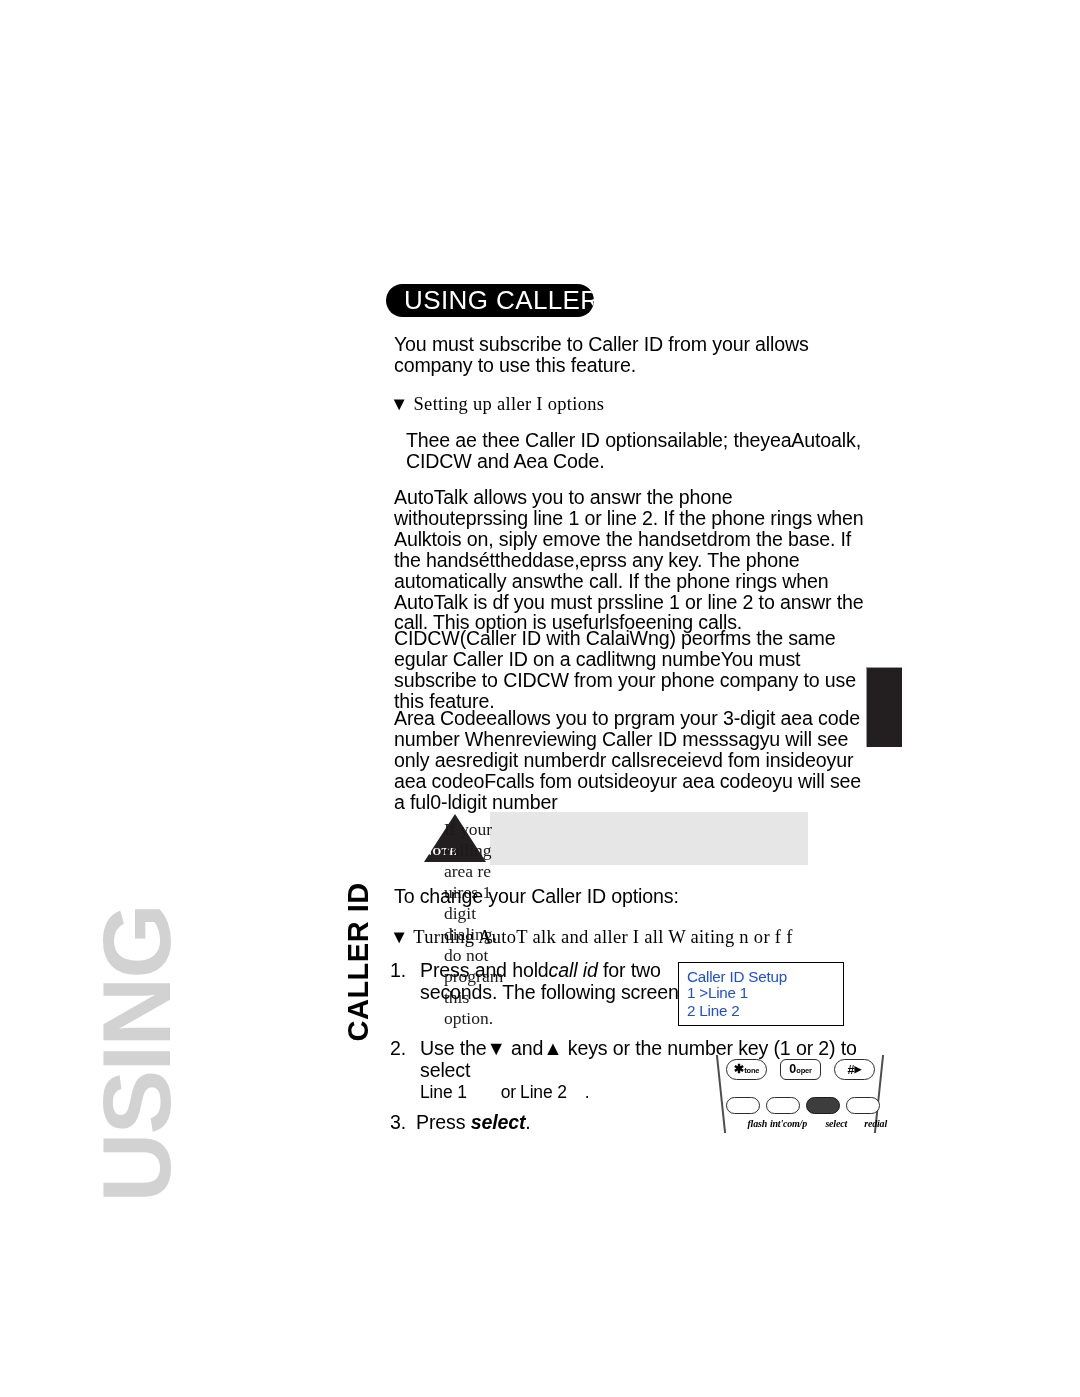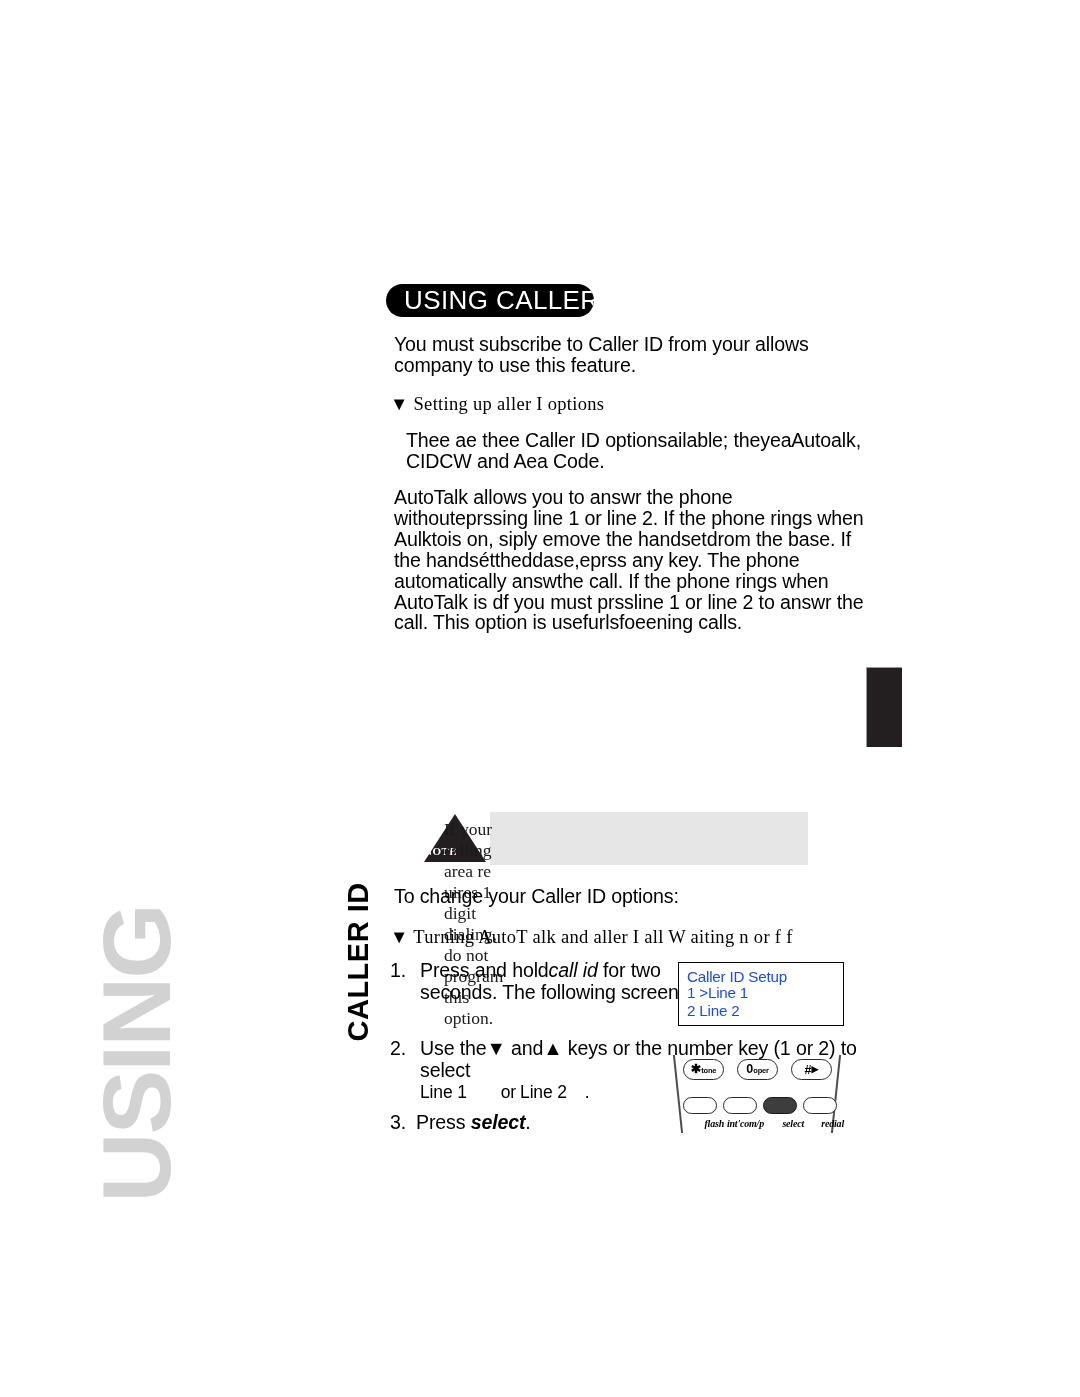--- a/index.html
+++ b/index.html
@@ -202,21 +202,21 @@
     white-space: nowrap;
     color: #1d4ed8;
   }
   .lcd-l1 { top: 5px; }
   .lcd-l2 { top: 21px; }
   .lcd-l3 { top: 39px; }
 
   
   .keypad {
     position: absolute;
-    left: 675px;
+    left: 718px;
     top: 1055px;
     width: 168px;
     height: 88px;
   }
   .kp-rail {
     position: absolute;
     top: 0;
     width: 1.8px;
     height: 78px;
     background: #4d4d4d;
@@ -243,21 +243,21 @@
     color: #000000;
     line-height: 14px;
     white-space: nowrap;
   }
   .kp-key .glyph .sm {
     font-size: 7.5px;
     font-weight: bold;
     letter-spacing: -0.2px;
   }
   .kp-key.row1-a { left: 8px;  top: 4px; }
-  .kp-key.row1-b { left: 62px; top: 4px; }
+  .kp-key.row1-b { left: 62px; top: 4px; border-radius: 6px; }
   .kp-key.row1-c { left: 116px; top: 4px; }
 
   .kp-soft {
     position: absolute;
     width: 34px;
     height: 17px;
     border: 1.6px solid #2b2b2b;
     border-radius: 9px / 9px;
     background: #ffffff;
     box-sizing: border-box;
@@ -308,21 +308,23 @@
   </div>
 
   <div class="para" style="left:394px; top:334px;">You must subscribe to Caller ID from your allows company to use this feature.</div>
 
   <div class="subhead" style="left:390px; top:394px;">▼ Setting up  aller I  options</div>
 
   <div class="para" style="left:406px; top:430px;">Thee ae thee Caller ID optionsailable; theyeaAutoalk, CIDCW and Aea Code.</div>
 
   <div class="para" style="left:394px; top:487px;">AutoTalk allows you to answr the phone withouteprssing line 1 or line 2. If the phone rings when Aulktois on, siply emove the handsetdrom the base. If the handséttheddase,eprss any key. The phone automatically answthe call. If the phone rings when AutoTalk is df you must prssline 1 or line 2 to answr the call. This option is usefurlsfoeening calls.</div>
 
-
+  <div class="para" style="left:394px; top:628px;">CIDCW(Caller ID with CalaiWng) peorfms the same egular Caller ID on a cadlitwng numbeYou must subscribe to CIDCW from your phone company to use this feature.</div>
+
+  <div class="para" style="left:394px; top:708px;">Area Codeeallows you to prgram your 3-digit aea code number Whenreviewing Caller ID messsagyu will see only aesredigit numberdr callsreceievd fom insideoyur aea codeoFcalls fom outsideoyur aea codeoyu will see a ful0-ldigit number</div>
 
   <div class="note-wrap">
     <div class="note-box"></div>
     <div class="note-tri"></div>
     <div class="note-tri-label">NOTE</div>
     <div class="note-text">If your calling area re uires 1      digit dialing,
 do not program this option.</div>
   </div>
 
   <div class="para" style="left:394px; top:886px;">To change your Caller ID options:</div>

